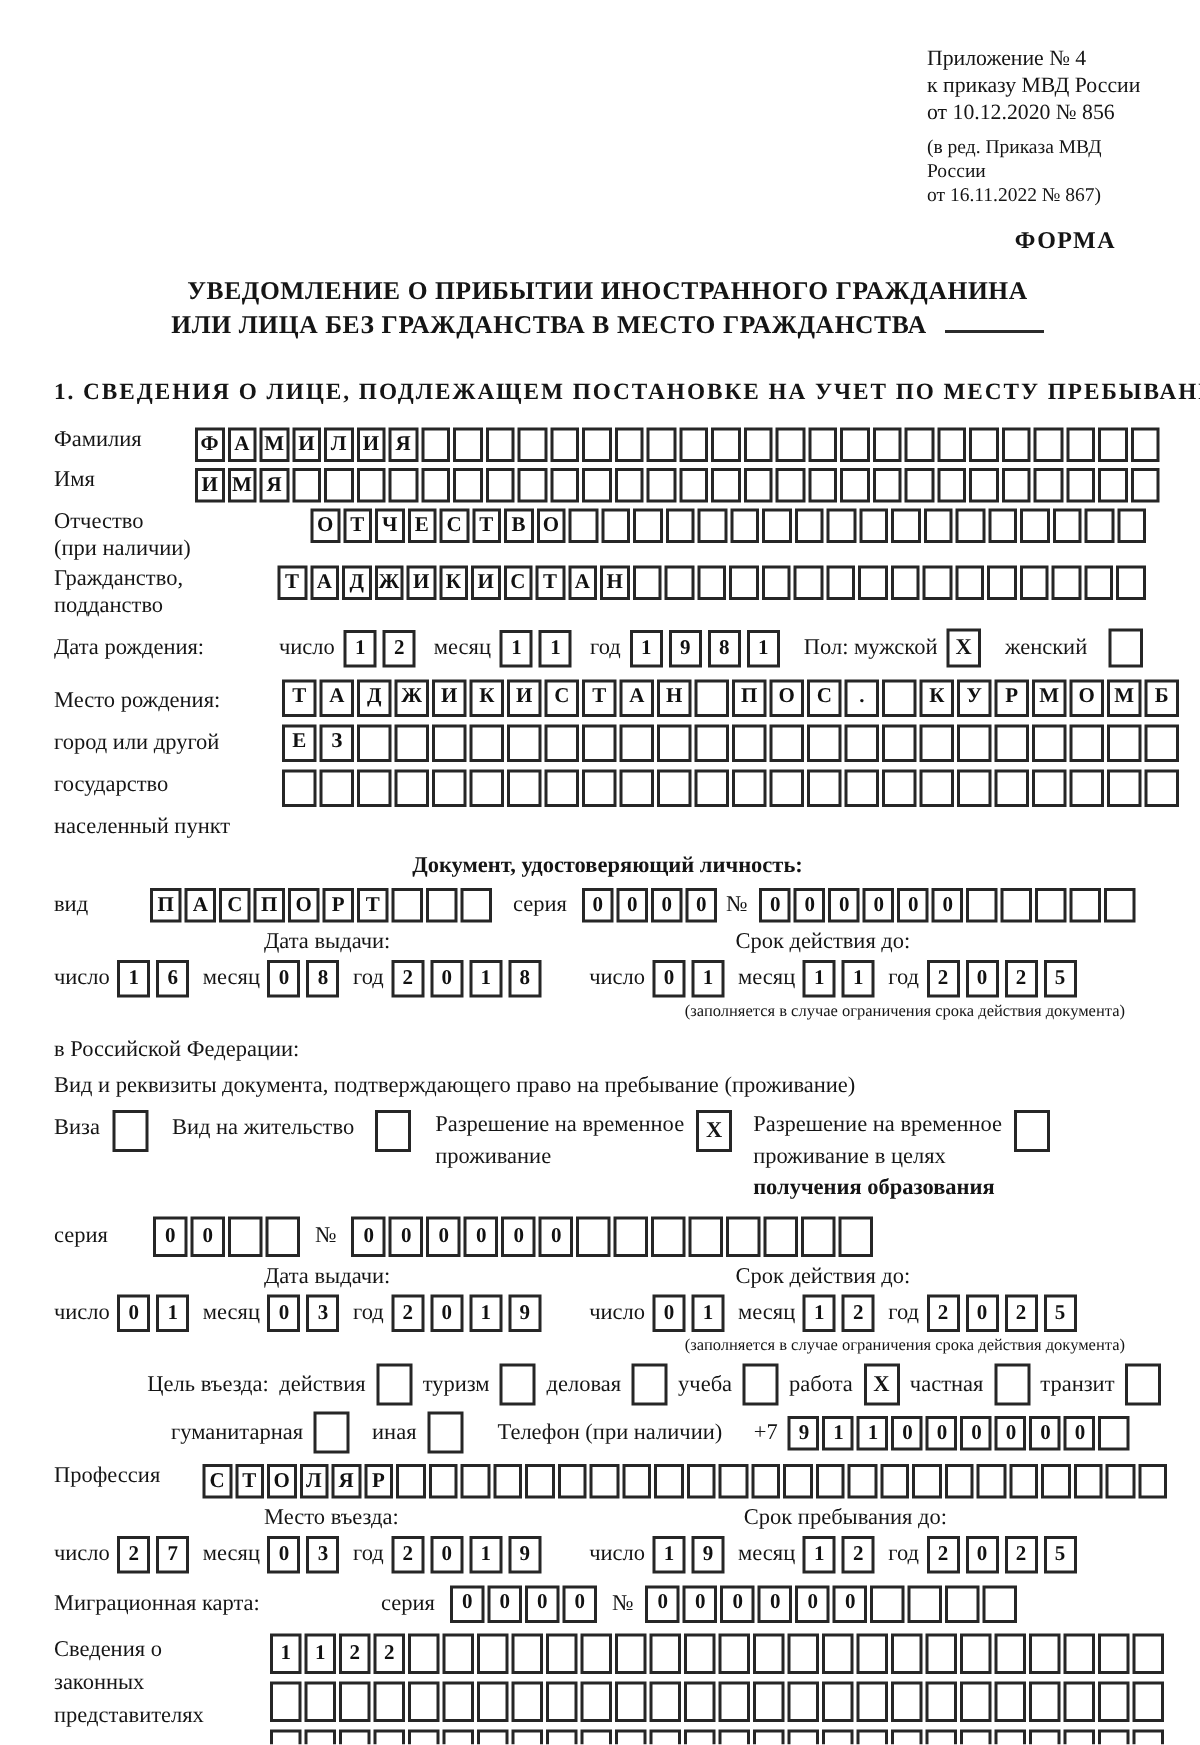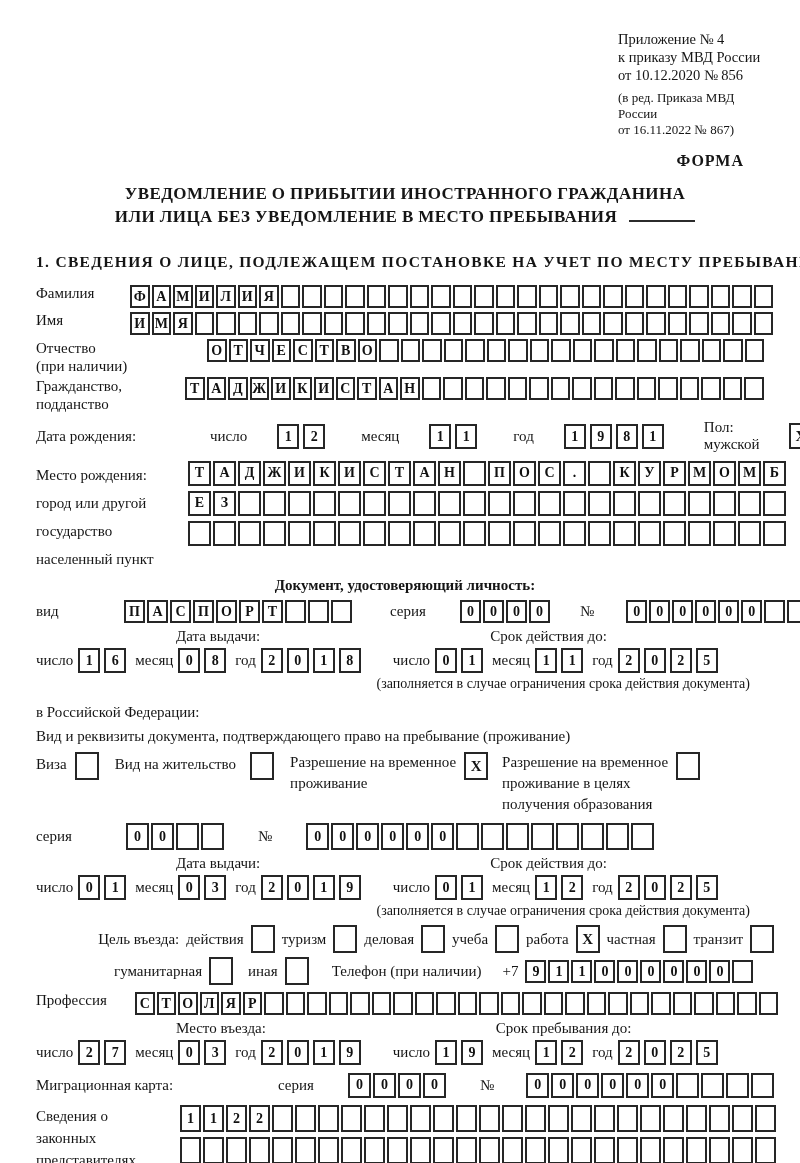--- a/index.html
+++ b/index.html
@@ -13,21 +13,21 @@
   
   .appendix { margin-left:582px; line-height:18px; font-size:14.5px; }
   .revision { margin-left:582px; line-height:16px; font-size:13px; margin-top:6px; }
   .forma { text-align:right; padding-right:30px; font-weight:bold; font-size:16px; margin-top:14px; letter-spacing:1px; }
   .title { text-align:center; font-weight:bold; font-size:17px; line-height:23px; margin-top:12px; letter-spacing:.4px; }
   .blank-line { display:inline-block; width:66px; height:15px; border-bottom:2px solid #2b2b2b; margin-left:12px; }
   .sec { font-weight:bold; font-size:15.5px; margin-top:25px; margin-bottom:14px; letter-spacing:1.3px; white-space:nowrap; }
 
   
   .row { display:flex; align-items:flex-start; margin-bottom:4px; }
-  .vcenter { align-items:center;gap:24px; }
+  .vcenter { align-items:center; }
   .lbl { flex:none; }
   .boxes { display:flex; flex:none; flex-wrap:nowrap; }
   .cb {
     flex:none; width:19.5px; height:23px; border:2px solid #262626; margin-right:2px;
     text-align:center; font-size:14px; line-height:19px; font-weight:bold; color:#111;
   }
   .bw23 .cb { width:21px; }
   .bw25 .cb { width:23px; height:25px; }
   .tall .cb { height:27px; line-height:23px; }
   .dg { display:flex; }
@@ -40,21 +40,21 @@
   .w94 { width:94px; }
   .two-line { line-height:18px; }
 
   .center-head { text-align:center; font-weight:bold; margin:4px 0 6px 0; }
   .dlrow { display:flex; margin-top:4px; line-height:19px; }
   .dl1 { margin-left:140px; }
   .dl2 { margin-left:230px; }
   .drow { display:flex; align-items:center; margin-top:2px; }
   .dhalf { display:flex; align-items:center; gap:5px; }
   .dhalf2 { margin-left:28px; }
-  .note { font-size:14px; text-align:right; padding-right:24px; margin-top:3px; }
+  .note { font-size:11px; text-align:right; padding-right:24px; margin-top:3px; }
   .opt { text-align:left; line-height:21px; flex:none; }
   .gap8 { margin-left:8px; } .gap14 { margin-left:14px; } .gap16 { margin-left:16px; }
 </style>
 </head>
 <body>
 
 <div class="page">
 
   <div class="appendix">
     <div>Приложение № 4</div>
@@ -63,21 +63,21 @@
   </div>
   <div class="revision">
     <div>(в ред. Приказа МВД России</div>
     <div>от 16.11.2022 № 867)</div>
   </div>
 
   <div class="forma">ФОРМА</div>
 
   <div class="title">
     <div>УВЕДОМЛЕНИЕ О ПРИБЫТИИ ИНОСТРАННОГО ГРАЖДАНИНА</div>
-    <div><span>ИЛИ ЛИЦА БЕЗ УВЕДОМЛЕНИЕ В МЕСТО ПРЕБЫВАНИЯ</span><span class="blank-line"></span></div>
+    <div><span>ИЛИ ЛИЦА БЕЗ ГРАЖДАНСТВА В МЕСТО ГРАЖДАНСТВА</span><span class="blank-line"></span></div>
   </div>
 
   <div class="sec">1. СВЕДЕНИЯ О ЛИЦЕ, ПОДЛЕЖАЩЕМ ПОСТАНОВКЕ НА УЧЕТ ПО МЕСТУ ПРЕБЫВАНИЯ</div>
 
   <div class="row" style="margin-top:10px;">
     <span class="lbl w94">Фамилия</span>
     <span class="boxes">
         <span class="cb">Ф</span>
         <span class="cb">А</span>
         <span class="cb">М</span>
@@ -428,21 +428,21 @@
     <span style="margin-left:16px; margin-top:4px;">Вид на жительство</span>
     <span class="chk chk-lg" style="margin-left:14px;"></span>
     <span class="opt" style="margin-left:16px;">
       <span style="display:block;">Разрешение на временное</span>
       <span style="display:block;">проживание</span>
     </span>
     <span class="chk chk-lg" style="margin-left:8px;">X</span>
     <span class="opt" style="margin-left:14px;">
       <span style="display:block;">Разрешение на временное</span>
       <span style="display:block;">проживание в целях</span>
-      <span style="display:block;">получения образования</span>
+      <span style="display:block;font-weight:bold;">получения образования</span>
     </span>
     <span class="chk chk-lg" style="margin-left:8px;"></span>
   </div>
 
   <div class="row vcenter" style="margin-bottom:2px;">
     <span class="lbl" style="width:66px;">серия</span>
     <span class="boxes bw25 tall">
         <span class="cb">0</span>
         <span class="cb">0</span>
         <span class="cb"></span>

